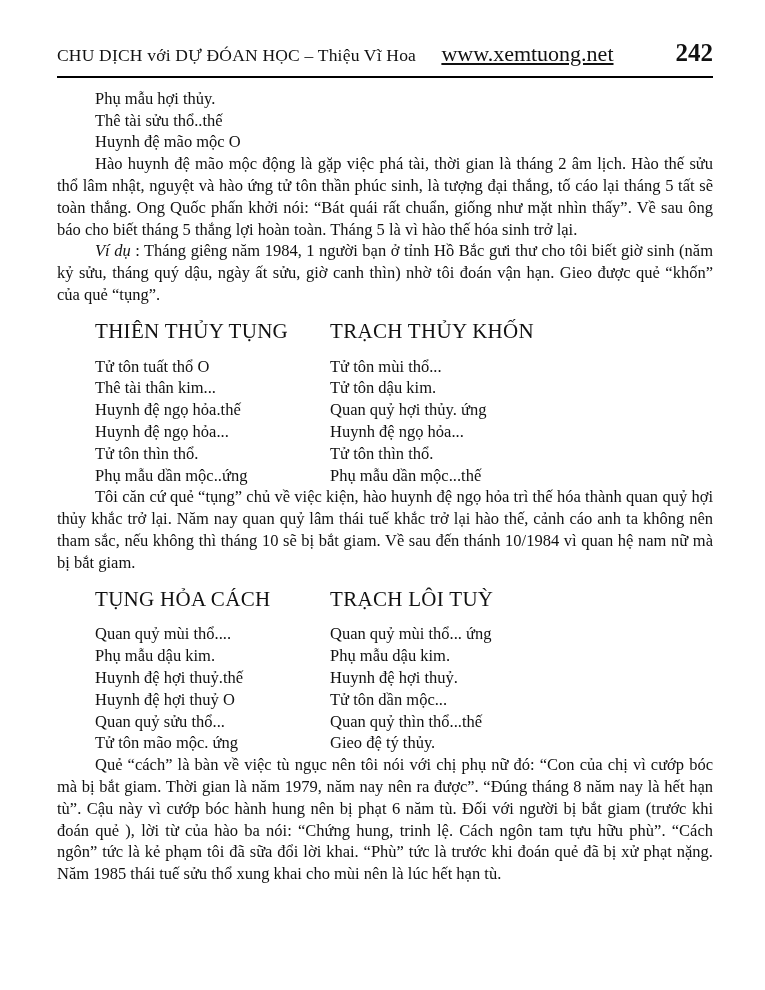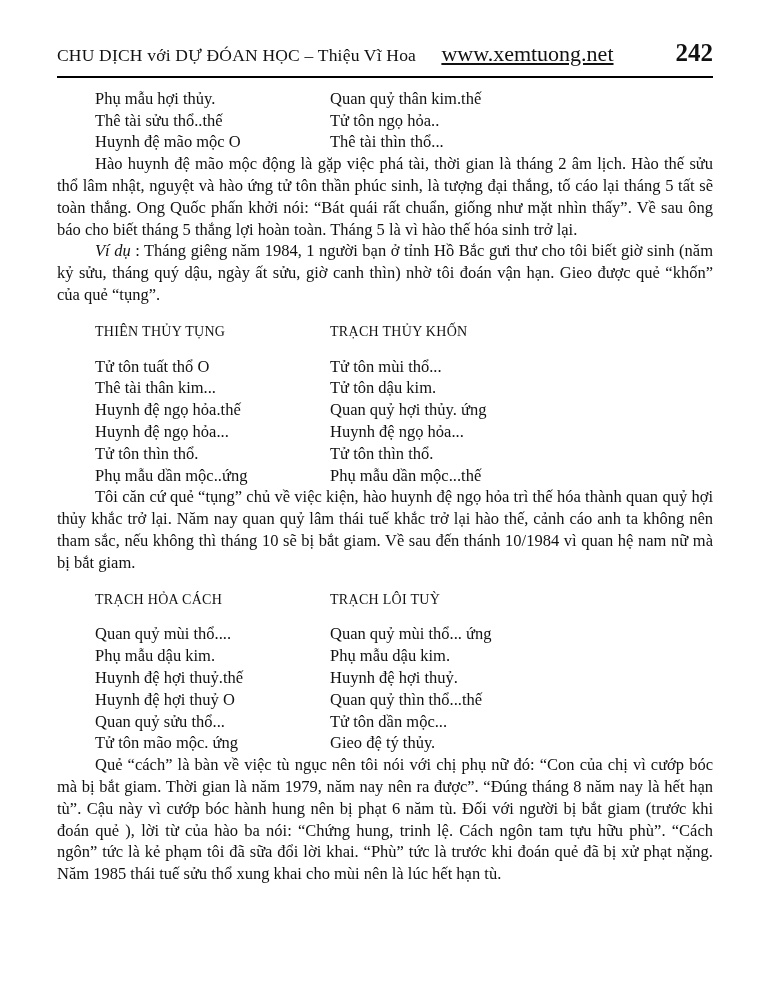--- a/index.html
+++ b/index.html
@@ -47,21 +47,21 @@
     padding-left:38px;
   }
   .hex-col{display:flex;flex-direction:column;}
   .hex-row{white-space:pre;}
   .hex-titles{
     display:grid;
     grid-template-columns:235px auto;
     padding-left:38px;
     margin-top:15px;
     margin-bottom:13px;
-    font-size:14px;
+    font-size:21px;
     letter-spacing:.3px;
   }
   p.body{
     margin:0;
     text-align:justify;
     text-indent:38px;
   }
   p.body .vd{font-style:italic;}
 </style>
 </head>
@@ -73,25 +73,20 @@
     <span class="hdr-title">CHU DỊCH với DỰ ĐÓAN HỌC – Thiệu Vĩ Hoa</span>
     <span class="hdr-site">www.xemtuong.net</span>
     <span class="hdr-page">242</span>
   </div>
 
   <div class="hex-pair">
     <div class="hex-col">
       <span class="hex-row">Phụ mẫu hợi thủy.</span>
       <span class="hex-row">Thê tài sửu thổ..thế</span>
       <span class="hex-row">Huynh đệ mão mộc O</span>
-    </div>
-    <div class="hex-col">
-      <span class="hex-row">Quan quỷ thân kim.thế</span>
-      <span class="hex-row">Tử tôn ngọ hỏa..</span>
-      <span class="hex-row">Thê tài thìn thổ...</span>
     </div>
   </div>
 
   <p class="body">Hào huynh đệ mão mộc động là gặp việc phá tài, thời gian là tháng 2 âm lịch. Hào thế sửu thổ lâm nhật, nguyệt và hào ứng tử tôn thần phúc sinh, là tượng đại thắng, tố cáo lại tháng 5 tất sẽ toàn thắng. Ong Quốc phấn khởi nói: “Bát quái rất chuẩn, giống như mặt nhìn thấy”. Về sau ông báo cho biết tháng 5 thắng lợi hoàn toàn. Tháng 5 là vì hào thế hóa sinh trở lại.</p>
 
   <p class="body"><span class="vd">Ví dụ</span><span> : Tháng giêng năm 1984, 1 người bạn ở tỉnh Hồ Bắc gưi thư cho tôi biết giờ sinh (năm kỷ sửu, tháng quý dậu, ngày ất sửu, giờ canh thìn) nhờ tôi đoán vận hạn. Gieo được quẻ “khốn” của quẻ “tụng”.</span></p>
 
   <div class="hex-titles">
     <span>THIÊN THỦY TỤNG</span>
     <span>TRẠCH THỦY KHỐN</span>
@@ -113,38 +108,38 @@
       <span class="hex-row">Huynh đệ ngọ hỏa...</span>
       <span class="hex-row">Tử tôn thìn thổ.</span>
       <span class="hex-row">Phụ mẫu dần mộc...thế</span>
     </div>
   </div>
 
   <p class="body">Tôi căn cứ quẻ “tụng” chủ về việc kiện, hào huynh đệ ngọ hỏa trì thế hóa thành quan quỷ hợi thủy khắc trở lại. Năm nay quan quỷ lâm thái tuế khắc trở lại hào thế, cảnh cáo anh ta không nên tham sắc, nếu không thì tháng 10 sẽ bị bắt giam. Về sau đến thánh 10/1984 vì quan hệ nam nữ mà bị bắt giam.</p>
 
 
   <div class="hex-titles">
-    <span>TRẠCH HỎA CÁCH</span>
+    <span>TỤNG HỎA CÁCH</span>
     <span>TRẠCH LÔI TUỲ</span>
   </div>
 
   <div class="hex-pair">
     <div class="hex-col">
       <span class="hex-row">Quan quỷ mùi thổ....</span>
       <span class="hex-row">Phụ mẫu dậu kim.</span>
       <span class="hex-row">Huynh đệ hợi thuỷ.thế</span>
       <span class="hex-row">Huynh đệ hợi thuỷ O</span>
       <span class="hex-row">Quan quỷ sửu thổ...</span>
       <span class="hex-row">Tử tôn mão mộc. ứng</span>
     </div>
     <div class="hex-col">
       <span class="hex-row">Quan quỷ mùi thổ... ứng</span>
       <span class="hex-row">Phụ mẫu dậu kim.</span>
       <span class="hex-row">Huynh đệ hợi thuỷ.</span>
+      <span class="hex-row">Tử tôn dần mộc...</span>
       <span class="hex-row">Quan quỷ thìn thổ...thế</span>
-      <span class="hex-row">Tử tôn dần mộc...</span>
       <span class="hex-row">Gieo đệ tý thủy.</span>
     </div>
   </div>
 
   <p class="body">Quẻ “cách” là bàn về việc tù ngục nên tôi nói với chị phụ nữ đó: “Con của chị vì cướp bóc mà bị bắt giam. Thời gian là năm 1979, năm nay nên ra được”. “Đúng tháng 8 năm nay là hết hạn tù”. Cậu này vì cướp bóc hành hung nên bị phạt 6 năm tù. Đối với người bị bắt giam (trước khi đoán quẻ ), lời từ của hào ba nói: “Chứng hung, trinh lệ. Cách ngôn tam tựu hữu phù”. “Cách ngôn” tức là kẻ phạm tôi đã sữa đổi lời khai. “Phù” tức là trước khi đoán quẻ đã bị xử phạt nặng. Năm 1985 thái tuế sửu thổ xung khai cho mùi nên là lúc hết hạn tù.</p>
 
 </div>
 
 </body></html>

